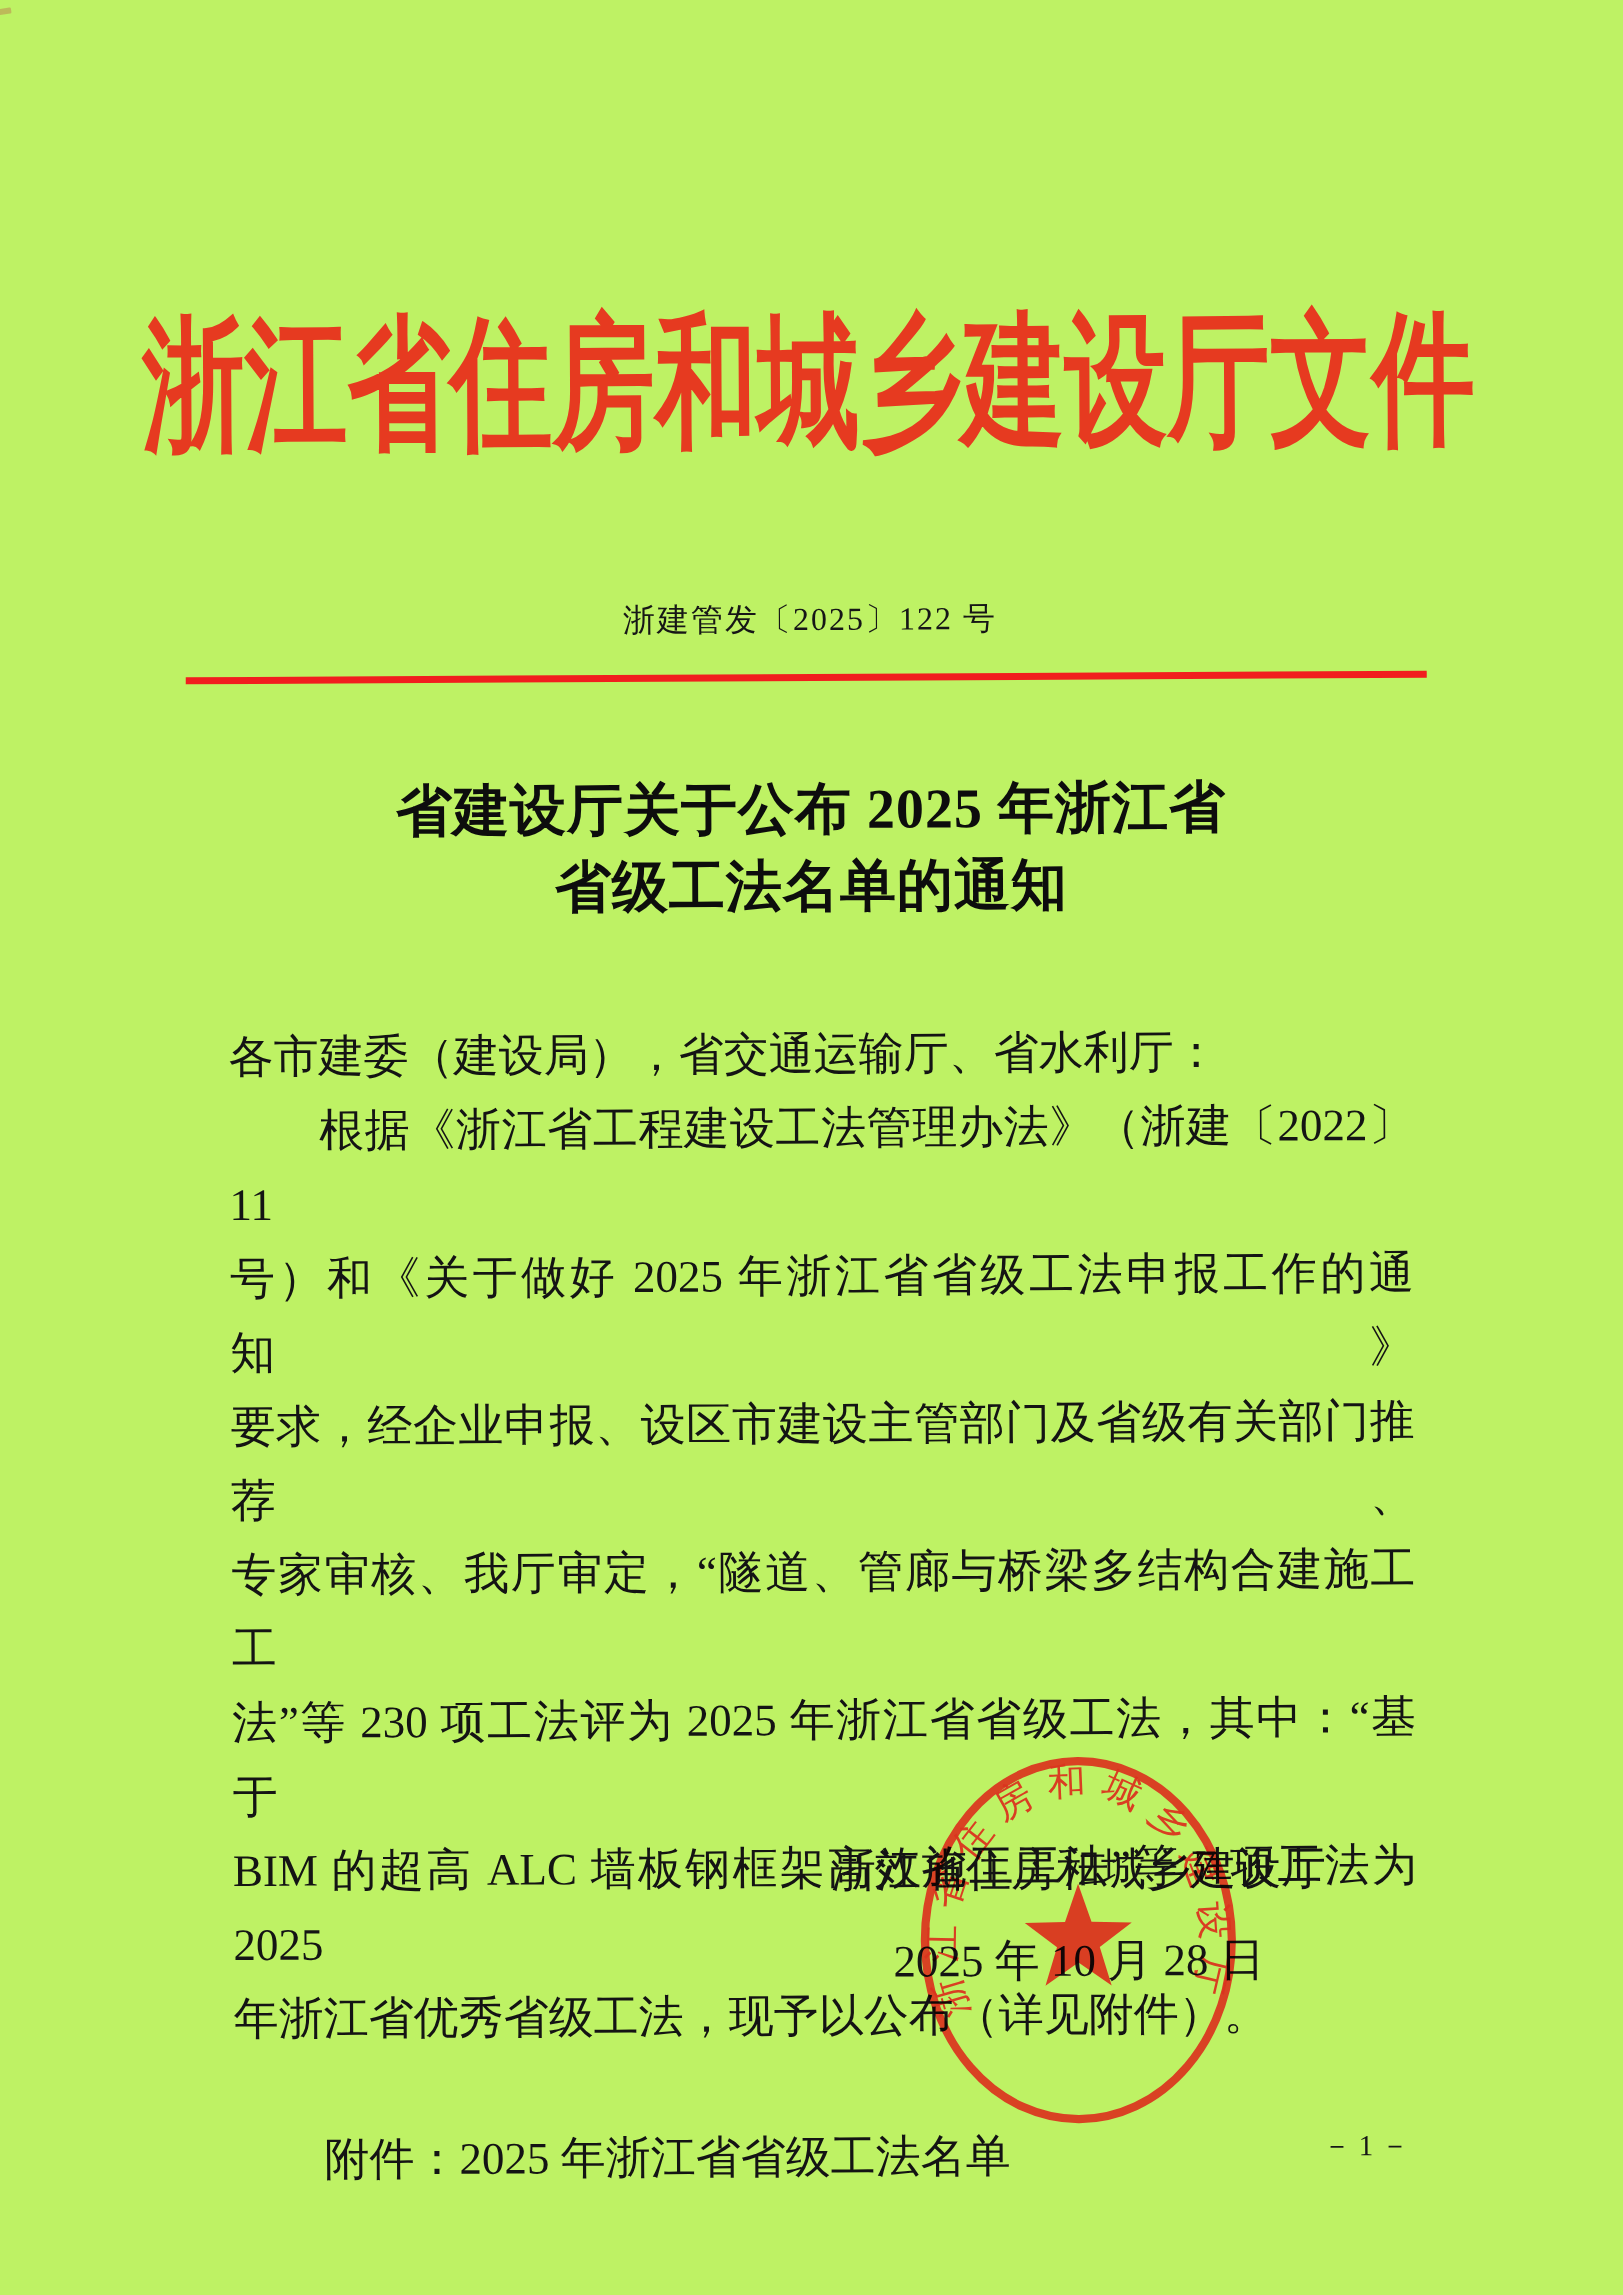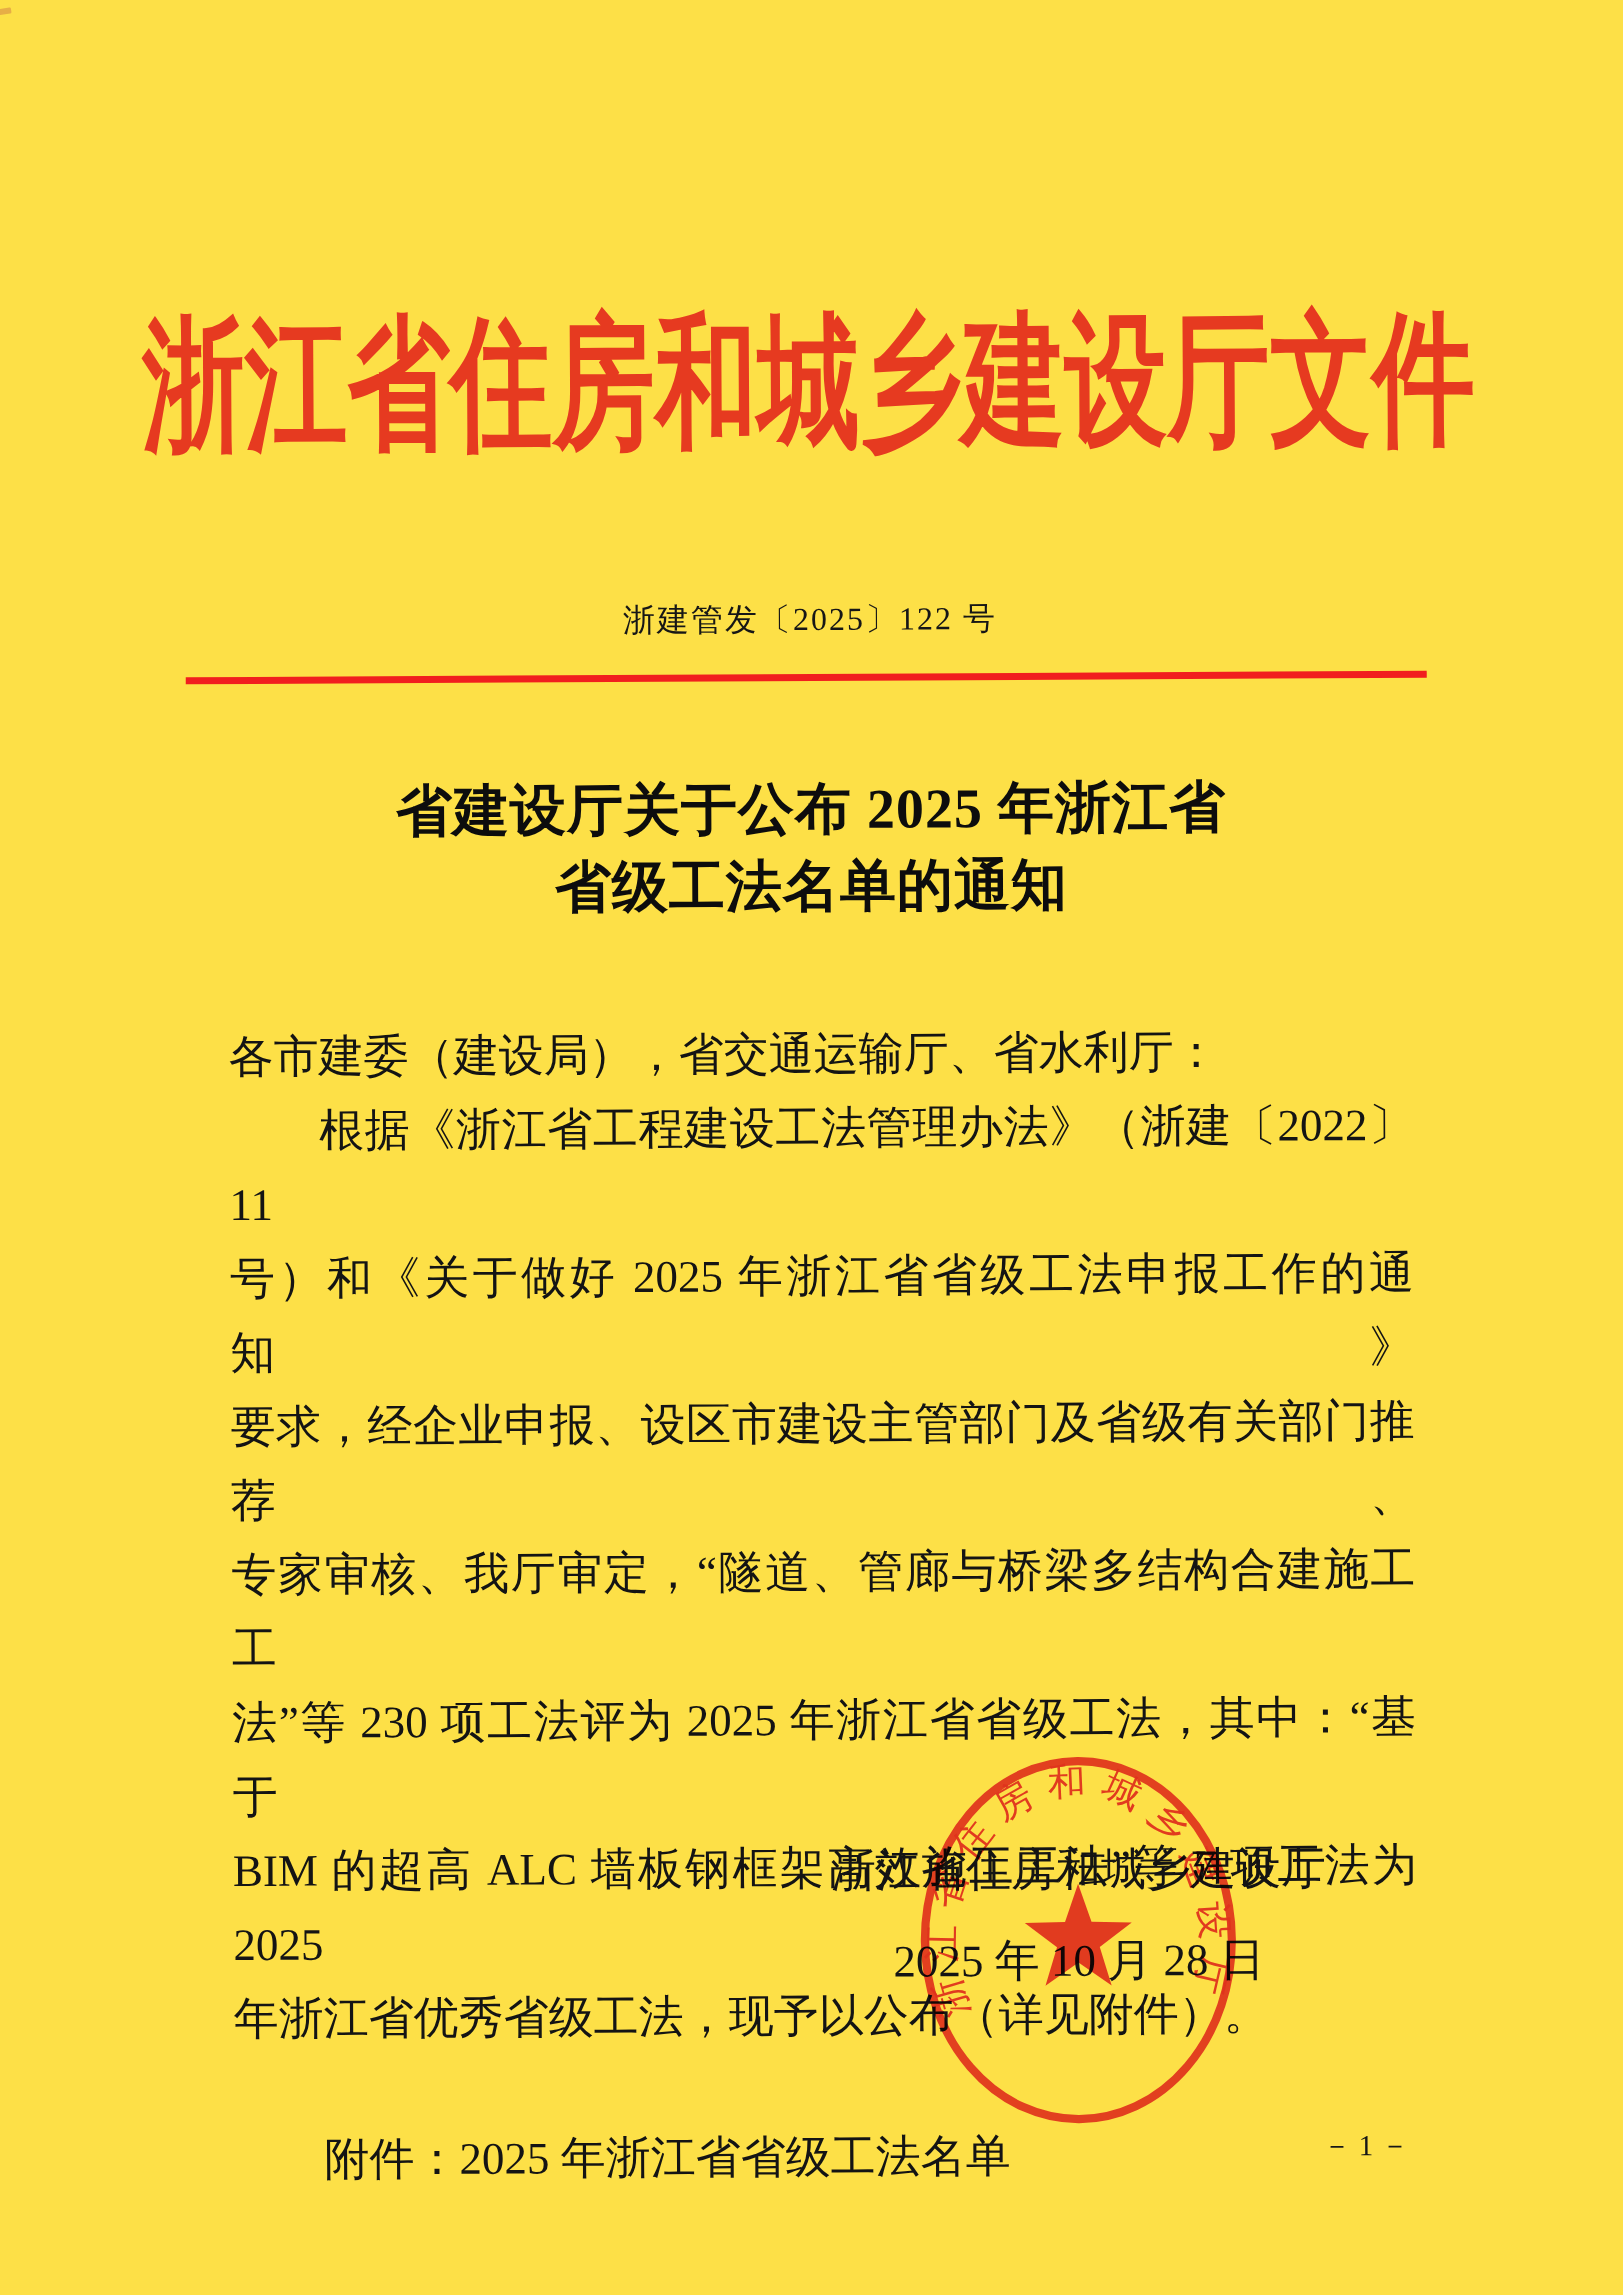--- a/index.html
+++ b/index.html
@@ -1,19 +1,19 @@
 <!DOCTYPE html>
 <html style="font-size:8.2px"><head>
 <meta charset="utf-8">
 <style>
   html,body{margin:0;padding:0;background:#ffffff;}
   .page{
     position:relative;
     width:1623px;height:2295px;
-    background:#fde047;
+    background:#bef264;
     overflow:hidden;
     font-family:"Liberation Serif","DejaVu Serif",serif;
     color:#111111;
   }
   .page-content{
     position:absolute;inset:0;
     transform:rotate(-0.3deg);
     transform-origin:50% 40%;
   }
   .corner-speck{

